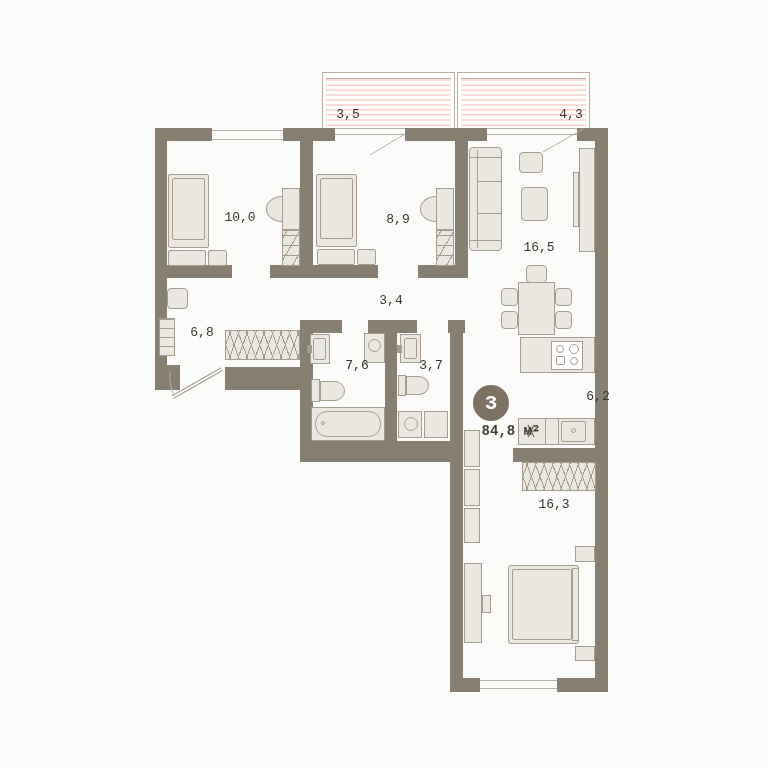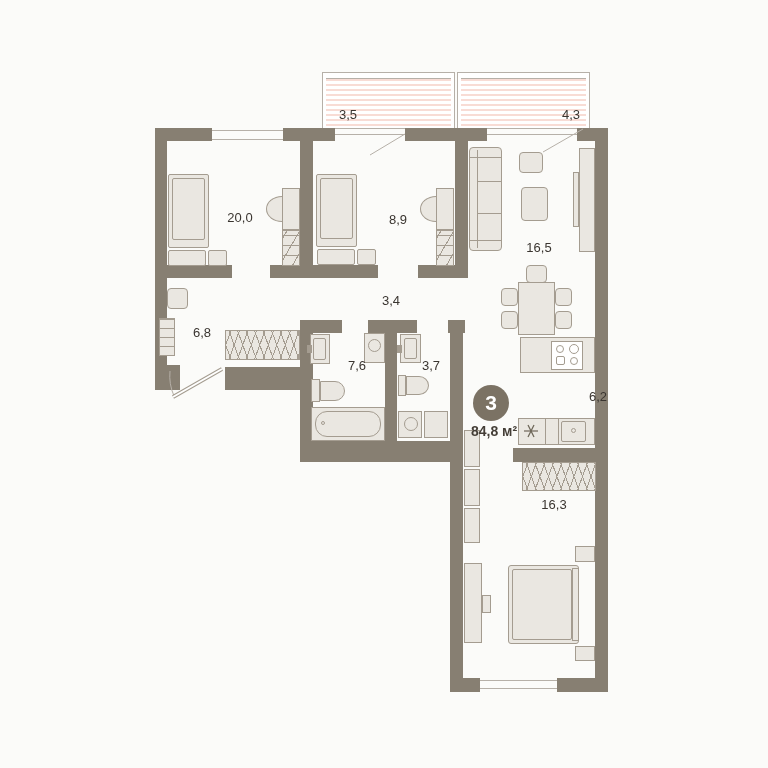--- a/index.html
+++ b/index.html
@@ -1,17 +1,17 @@
 <!DOCTYPE html>
 <html style="--wall: #877f72; --ffill: #eae7e1; --fstroke: #a49c90; --line: #b6b0a8; --stripe: #f8dcd5; --badge: #7b7264; --text: #3a3530; --area_text: #443e37; --bg: #fbfbf9;"><head>
 <meta charset="utf-8">
 <style>
   html,body{margin:0;padding:0;background:#fbfbf9;}
   .canvas{position:relative;width:768px;height:768px;background:var(--bg,#fbfbf9);
-          font-family:Liberation Sans, sans-serif;overflow:hidden;}
+          font-family:Liberation Mono, monospace;overflow:hidden;}
   .w{position:absolute;background:var(--wall,#877f72);}
   .f{position:absolute;background:var(--ffill,#eae7e1);border:1px solid var(--fstroke,#a49c90);
      border-radius:2px;box-sizing:border-box;}
   .fi{position:absolute;border:1px solid var(--fstroke,#a49c90);background:transparent;
       box-sizing:border-box;border-radius:2px;}
   .ln{position:absolute;background:var(--fstroke,#a49c90);}
   .win{position:absolute;border-top:1px solid var(--line,#b6b0a8);border-bottom:1px solid var(--line,#b6b0a8);box-sizing:border-box;}
   .thr{position:absolute;height:1px;background:var(--line,#b6b0a8);}
   .balc{position:absolute;border:1px solid var(--line,#b6b0a8);box-sizing:border-box;background:#fff;}
   .stripes{position:absolute;left:3px;right:3px;top:5px;bottom:2px;border-top:1px solid var(--line,#b6b0a8);
@@ -173,28 +173,28 @@
     <line class="doorleaf-i" x1="173" y1="397" x2="222" y2="369"></line>
     <g>
       <line class="star" x1="524" y1="431" x2="538" y2="431"></line>
       <line class="star" x1="528" y1="425" x2="534" y2="437"></line>
       <line class="star" x1="534" y1="425" x2="528" y2="437"></line>
     </g>
   </svg>
 
   <span class="lbl" style="left:348px;top:114px;">3,5</span>
   <span class="lbl" style="left:571px;top:114px;">4,3</span>
-  <span class="lbl" style="left:240px;top:217px;">20,0</span>
+  <span class="lbl" style="left:240px;top:217px;">10,0</span>
   <span class="lbl" style="left:398px;top:219px;">8,9</span>
   <span class="lbl" style="left:539px;top:247px;">16,5</span>
   <span class="lbl" style="left:391px;top:300px;">3,4</span>
   <span class="lbl" style="left:202px;top:332px;">6,8</span>
   <span class="lbl" style="left:357px;top:365px;">7,6</span>
   <span class="lbl" style="left:431px;top:365px;">3,7</span>
   <span class="lbl" style="left:598px;top:396px;">6,2</span>
   <span class="lbl" style="left:554px;top:504px;">16,3</span>
 
   <div class="badge">
     <span>3</span>
   </div>
-  <span class="area" style="left:494px;top:431px;">84,8 м²</span>
+  <span class="area" style="left:511px;top:431px;">84,8 м²</span>
 
 </div>
 
 </body></html>

